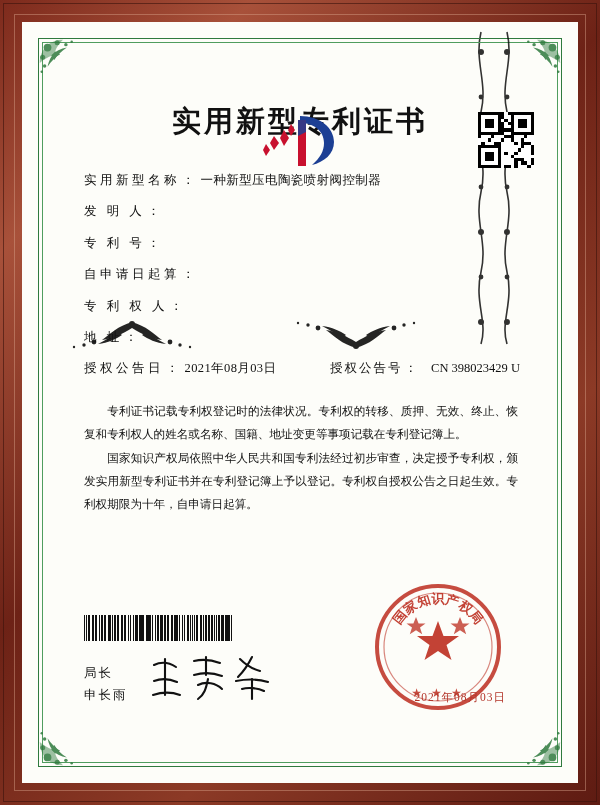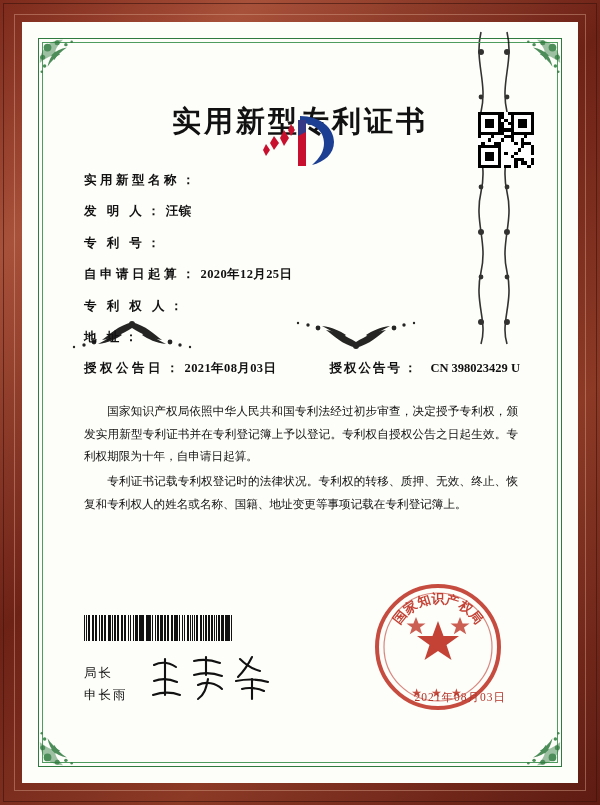--- a/index.html
+++ b/index.html
@@ -129,21 +129,20 @@
     font-weight: bold;
     letter-spacing: 3px;
     color: #111;
     margin-top: 24px;
     font-family: "Liberation Serif", serif;
   }
 
   #fields {
     margin-top: 30px;
     padding: 0 14px 0 18px;
-    font-weight: bold;
   }
   .field-row {
     display: flex;
     align-items: baseline;
     font-size: 12.5px;
     color: #111;
     margin-bottom: 14.5px;
     line-height: 1.35;
   }
   .field-label {
@@ -663,37 +662,36 @@
       </div>
 
 
       <div id="doc-title">实用新型专利证书</div>
 
       <div id="fields">
 
         <div class="field-row">
           <span class="field-label">实用新型名称</span>
           <span class="field-colon">：</span>
+          <span class="field-value">一种新型压电陶瓷喷射阀控制器</span>
         </div>
 
         <div class="field-row">
           <span class="field-label">发 明 人</span>
           <span class="field-colon">：</span>
-          <span class="field-value">汪镔</span>
         </div>
 
         <div class="field-row">
           <span class="field-label">专 利 号</span>
           <span class="field-colon">：</span>
         </div>
 
         <div class="field-row">
           <span class="field-label">自申请日起算</span>
           <span class="field-colon">：</span>
-          <span class="field-value">2020年12月25日</span>
         </div>
 
         <div class="field-row">
           <span class="field-label">专 利 权 人</span>
           <span class="field-colon">：</span>
         </div>
 
         <div class="field-row">
           <span class="field-label">地 址</span>
           <span class="field-colon">：</span>
@@ -704,22 +702,22 @@
           <span class="field-colon">：</span>
           <span class="field-value">2021年08月03日</span>
           <span class="field-extra-label">授权公告号</span>
           <span class="field-colon">：</span>
           <span class="field-extra-value">CN 398023429 U</span>
         </div>
 
       </div>
 
       <div id="paragraphs">
+        <p>专利证书记载专利权登记时的法律状况。专利权的转移、质押、无效、终止、恢复和专利权人的姓名或名称、国籍、地址变更等事项记载在专利登记簿上。</p>
         <p>国家知识产权局依照中华人民共和国专利法经过初步审查，决定授予专利权，颁发实用新型专利证书并在专利登记簿上予以登记。专利权自授权公告之日起生效。专利权期限为十年，自申请日起算。</p>
-        <p>专利证书记载专利权登记时的法律状况。专利权的转移、质押、无效、终止、恢复和专利权人的姓名或名称、国籍、地址变更等事项记载在专利登记簿上。</p>
       </div>
 
       <div id="barcode">
           <span style="width:1px"></span>
           <span style="width:2px;background:transparent"></span>
           <span style="width:2px"></span>
           <span style="width:1px;background:transparent"></span>
           <span style="width:3px"></span>
           <span style="width:2px;background:transparent"></span>
           <span style="width:3px"></span>

